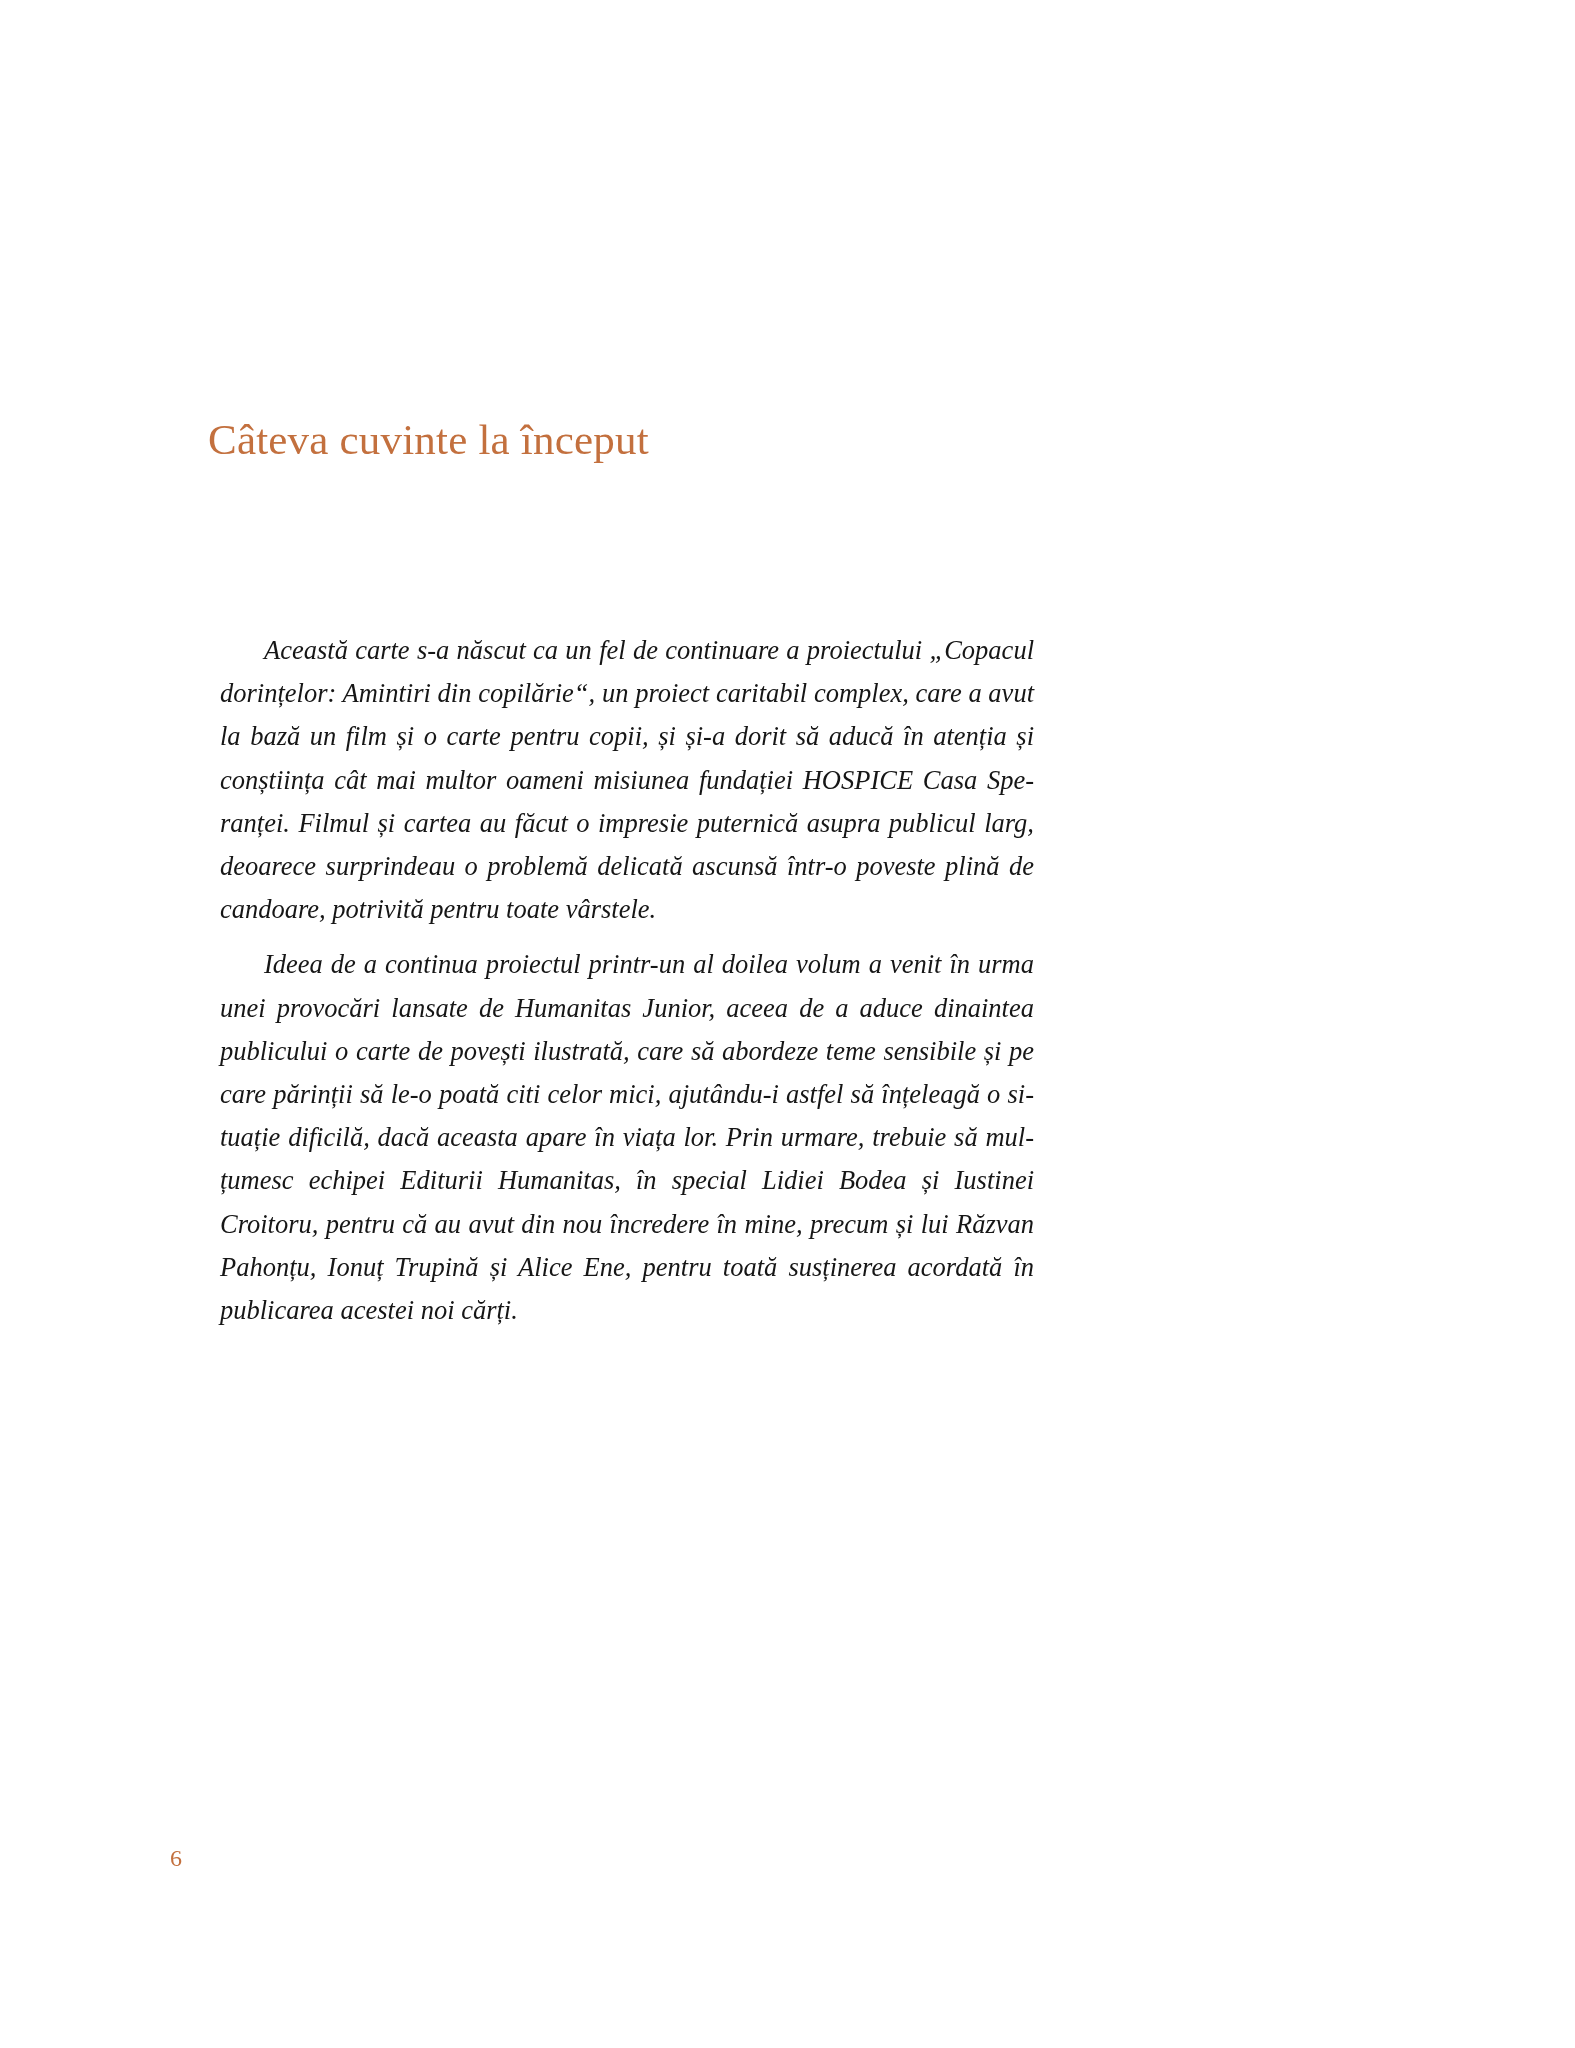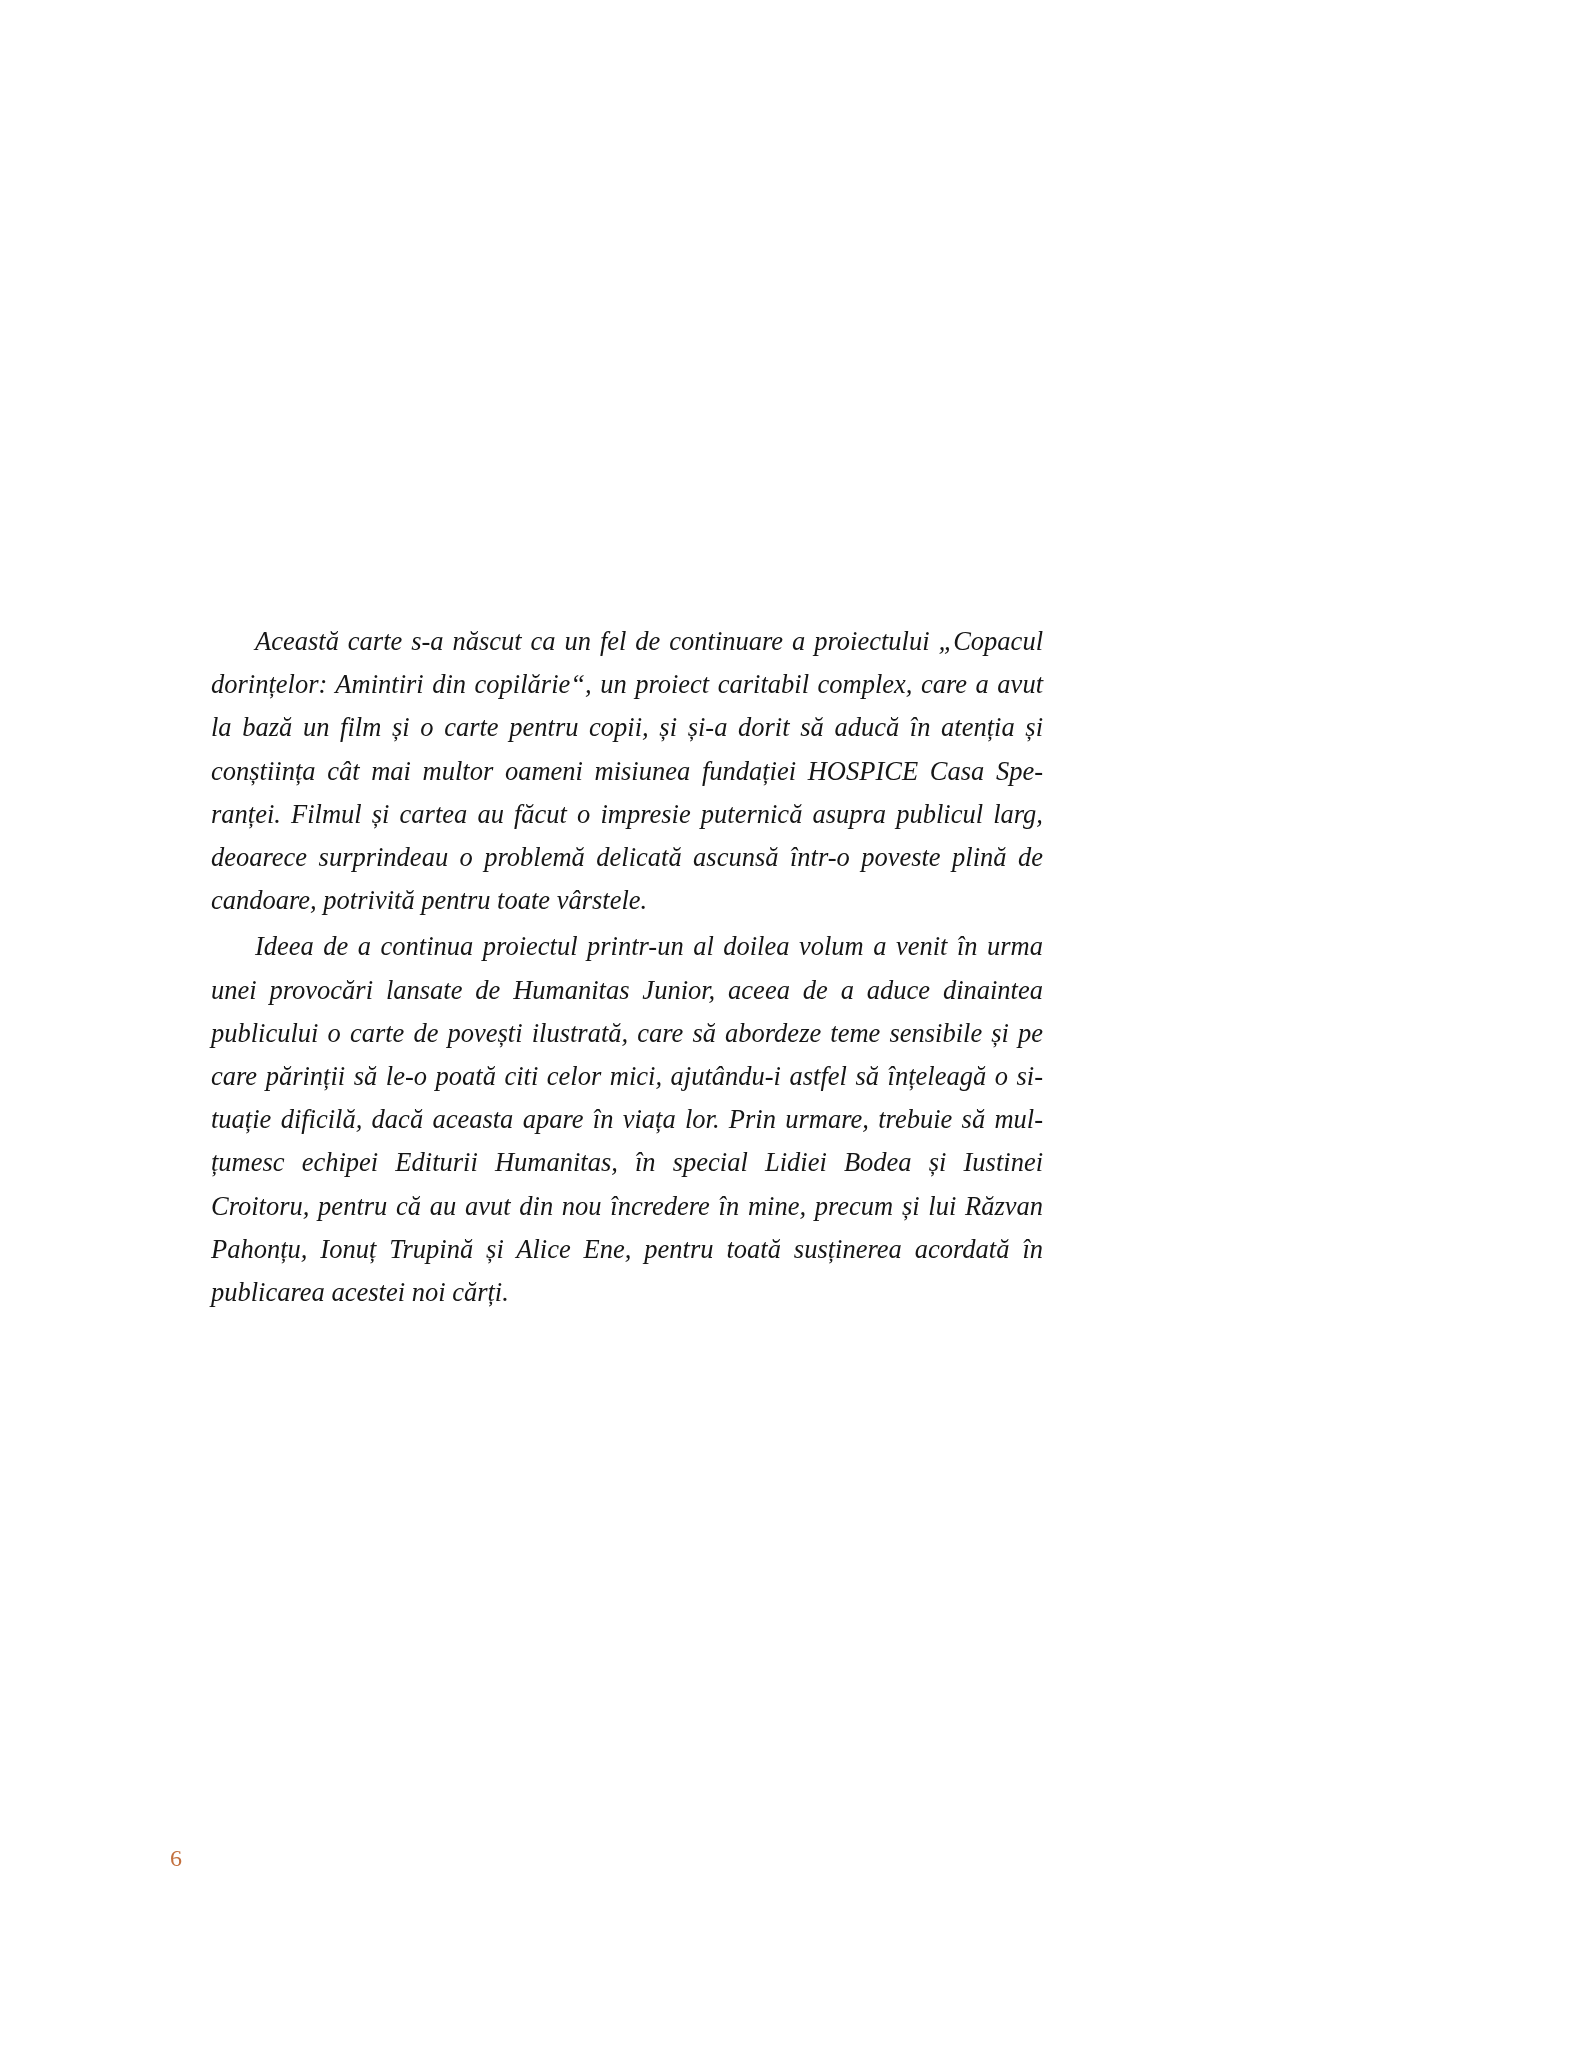--- a/index.html
+++ b/index.html
@@ -38,21 +38,21 @@
     top: 617px;
     width: 838px;
   }
   .para {
     font-family: "Liberation Serif", serif;
     font-style: italic;
     font-size: 26.5px;
     line-height: 43.2px;
     text-align: justify;
     text-justify: inter-word;
-    margin: 3px;
+    margin: 12px;
     text-indent: 44px;
     color: #161616;
     hyphens: manual;
   }
   .para + .para {
     margin-top: 0;
   }
   .folio {
     position: absolute;
     left: 170px;
@@ -60,20 +60,21 @@
     font-family: "Liberation Serif", serif;
     font-size: 24px;
     color: #c3703e;
   }
 </style>
 </head>
 <body>
 
 <div class="page">
 
+  <h1 class="page-title">Câteva cuvinte la început</h1>
 
   <div class="body-block">
     <p class="para">Această carte s-a născut ca un fel de continuare a proiectului „Copacul dorințelor: Amintiri din copilărie“, un proiect caritabil complex, care a avut la bază un film și o carte pentru copii, și și-a dorit să aducă în atenția și conștiința cât mai multor oameni misiunea fundației HOSPICE Casa Spe-ranței. Filmul și cartea au făcut o impresie puternică asupra publicul larg, deoarece surprindeau o problemă delicată ascunsă într-o poveste plină de candoare, potrivită pentru toate vârstele.</p>
     <p class="para">Ideea de a continua proiectul printr-un al doilea volum a venit în urma unei provocări lansate de Humanitas Junior, aceea de a aduce dinaintea publicului o carte de povești ilustrată, care să abordeze teme sensibile și pe care părinții să le-o poată citi celor mici, ajutându-i astfel să înțeleagă o si-tuație dificilă, dacă aceasta apare în viața lor. Prin urmare, trebuie să mul-țumesc echipei Editurii Humanitas, în special Lidiei Bodea și Iustinei Croitoru, pentru că au avut din nou încredere în mine, precum și lui Răzvan Pahonțu, Ionuț Trupină și Alice Ene, pentru toată susținerea acordată în publicarea acestei noi cărți.</p>
   </div>
 
   <div class="folio">6</div>
 
 </div>
 

